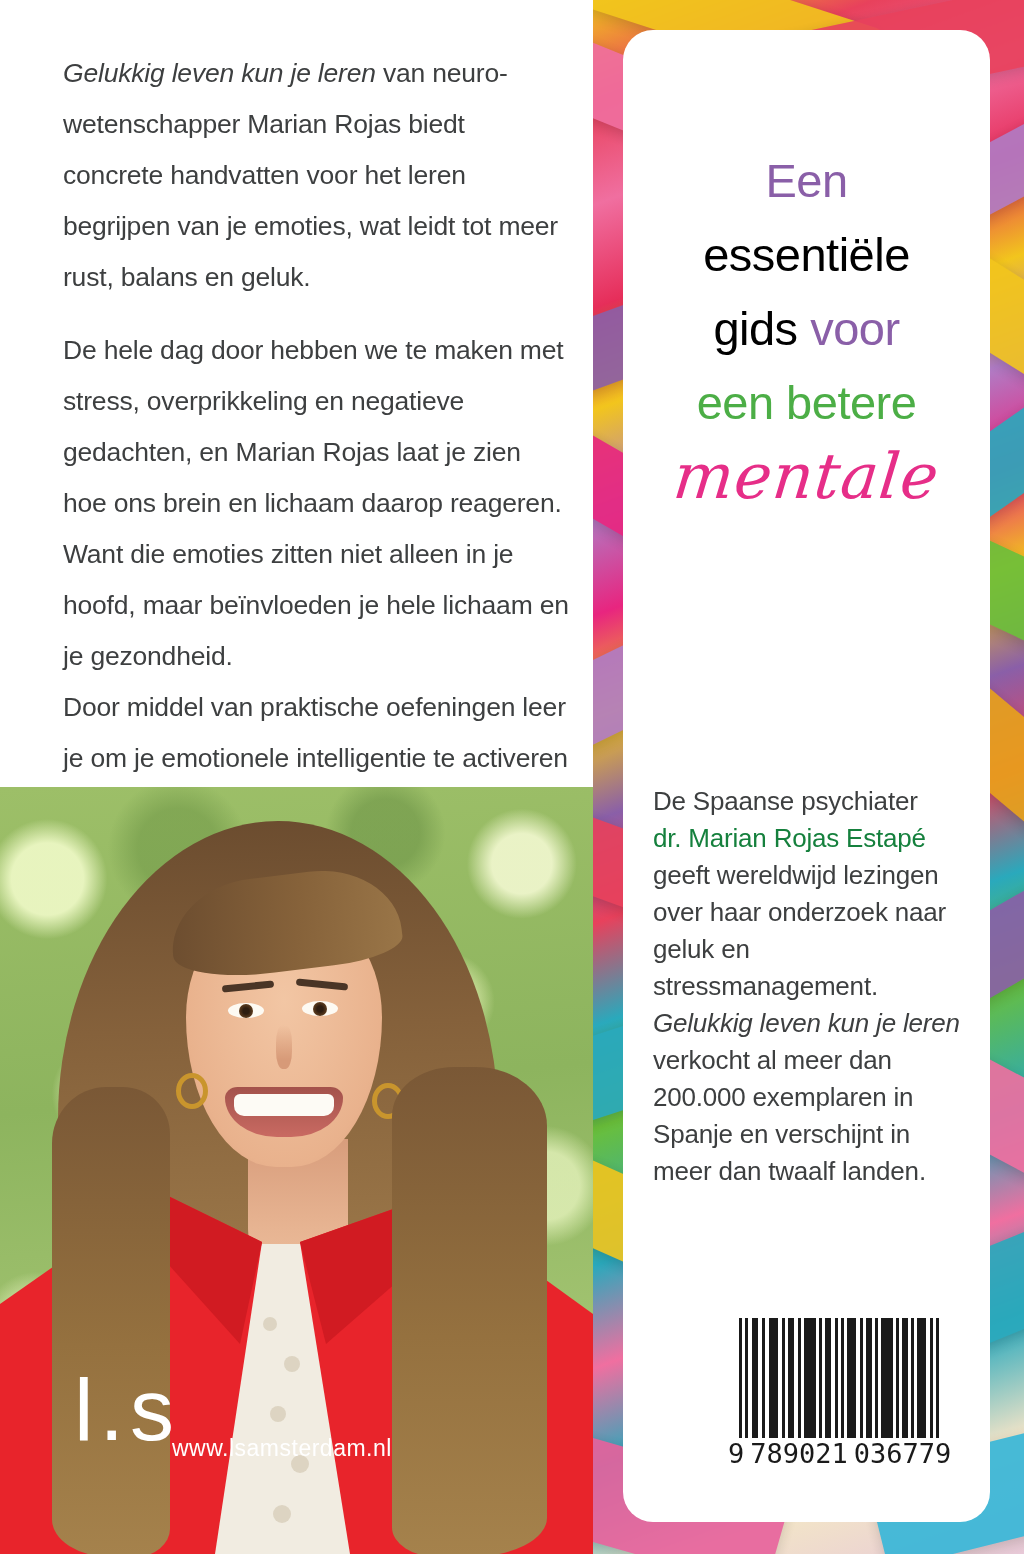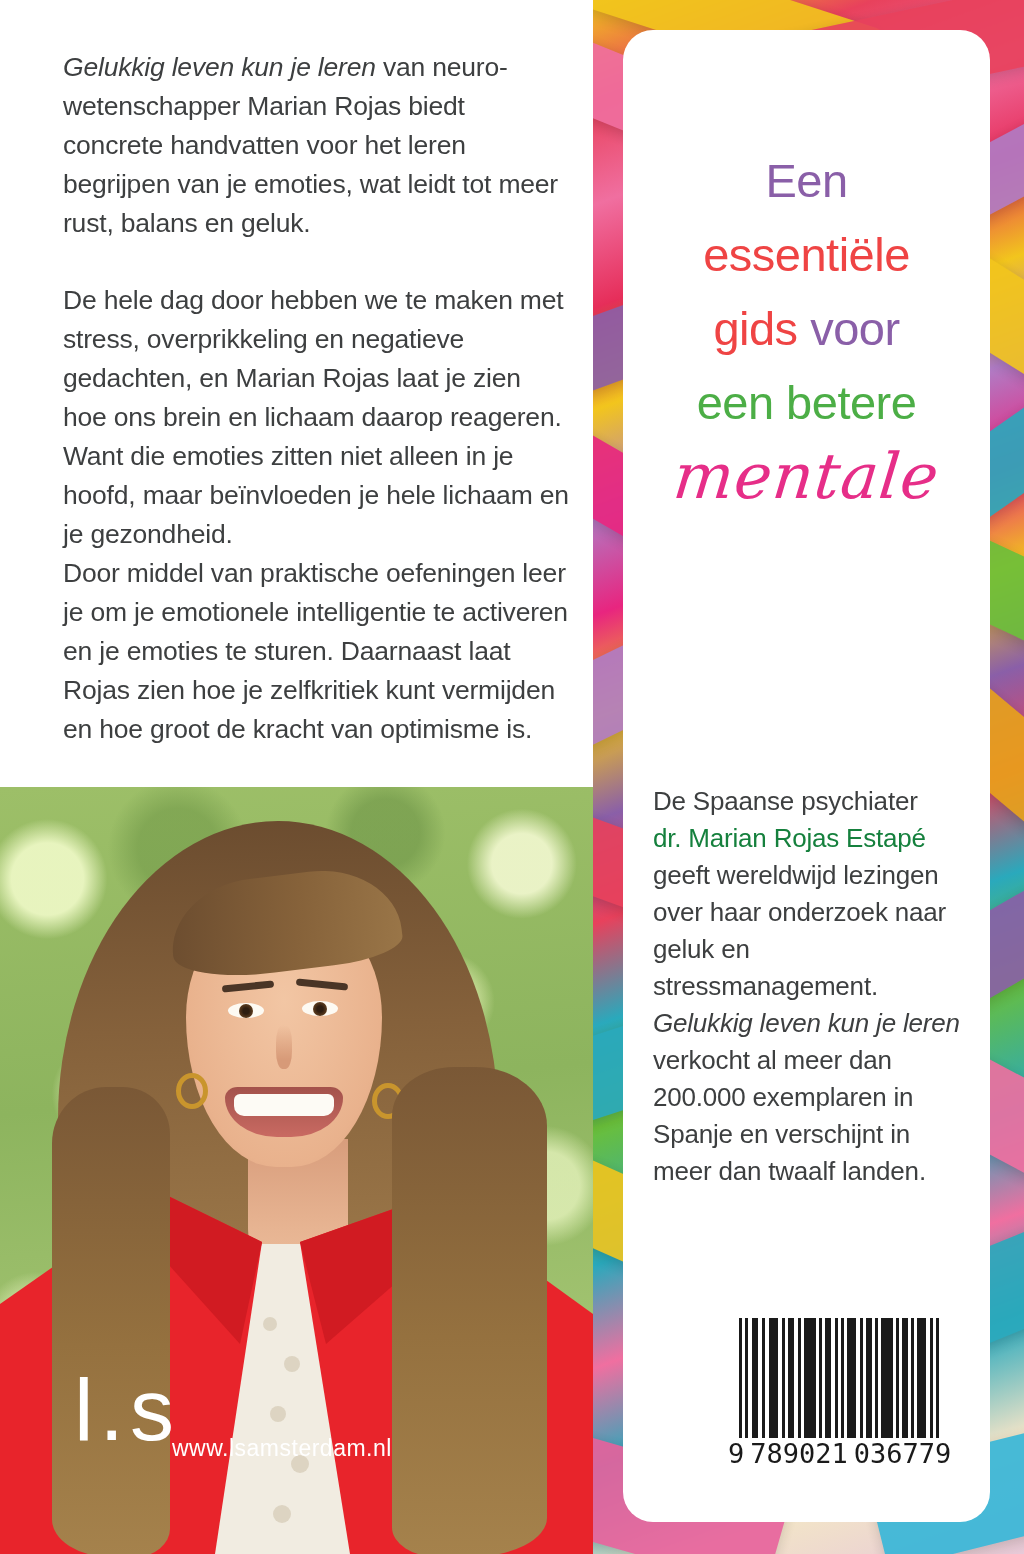--- a/index.html
+++ b/index.html
@@ -5,25 +5,25 @@
   html,body{margin:0;padding:0;}
   body{
     width:1024px;height:1554px;position:relative;overflow:hidden;
     background:#ffffff;
     font-family:"Liberation Sans", sans-serif;
     -webkit-font-smoothing:antialiased;
   }
   
   .blurb{
     position:absolute;left:63px;top:48px;width:507px;
-    font-size:26.5px;line-height:39px;color:#3d3f40;
+    font-size:26.5px;line-height:51px;color:#3d3f40;
     letter-spacing:-0.2px;
   }
   .blurb .para{margin:0;}
-  .blurb .gap-above{margin-top:38px;}
+  .blurb .gap-above{margin-top:22px;}
   .blurb .it{font-style:italic;}
   
   .candy-strip{
     position:absolute;left:593px;top:0;width:431px;height:1554px;overflow:hidden;
     background:
       linear-gradient(160deg,
         #f2c51d 0%, #e8415c 6%, #f06fa0 12%, #e62e5a 18%, #f2c51d 24%,
         #b07cc5 30%, #e8257f 36%, #f2c51d 42%, #8a5fa8 48%, #e8415c 54%,
         #2aa9bc 60%, #6abf3a 66%, #2aa9bc 74%, #f06fa0 80%, #2aa9bc 86%,
         #f2e4c8 93%, #e8c9d8 100%);
@@ -33,21 +33,21 @@
   .panel{
     position:absolute;left:623px;top:30px;width:367px;height:1492px;
     background:#ffffff;border-radius:30px;
   }
   .headline{
     position:absolute;left:0;top:114px;width:100%;
     text-align:center;font-size:47px;line-height:74px;font-weight:500;
     letter-spacing:-0.5px;
   }
   .hl-purple{color:#8a5fa8;}
-  .hl-blue{color:#ef4444;margin-top:23px;}
+  .hl-blue{color:#000000;margin-top:23px;}
   .hl-green{color:#4cae46;}
   .hl-pink{color:#e62e88;}
   .hl-script{
     font-family:"DejaVu Serif", serif;font-style:italic;font-weight:400;
     font-size:63px;letter-spacing:1px;transform:skewX(-6deg);display:inline-block;
   }
   .bio{
     position:absolute;left:30px;top:753px;width:308px;
     font-size:26px;line-height:37px;color:#3d3f40;letter-spacing:-0.2px;
   }

